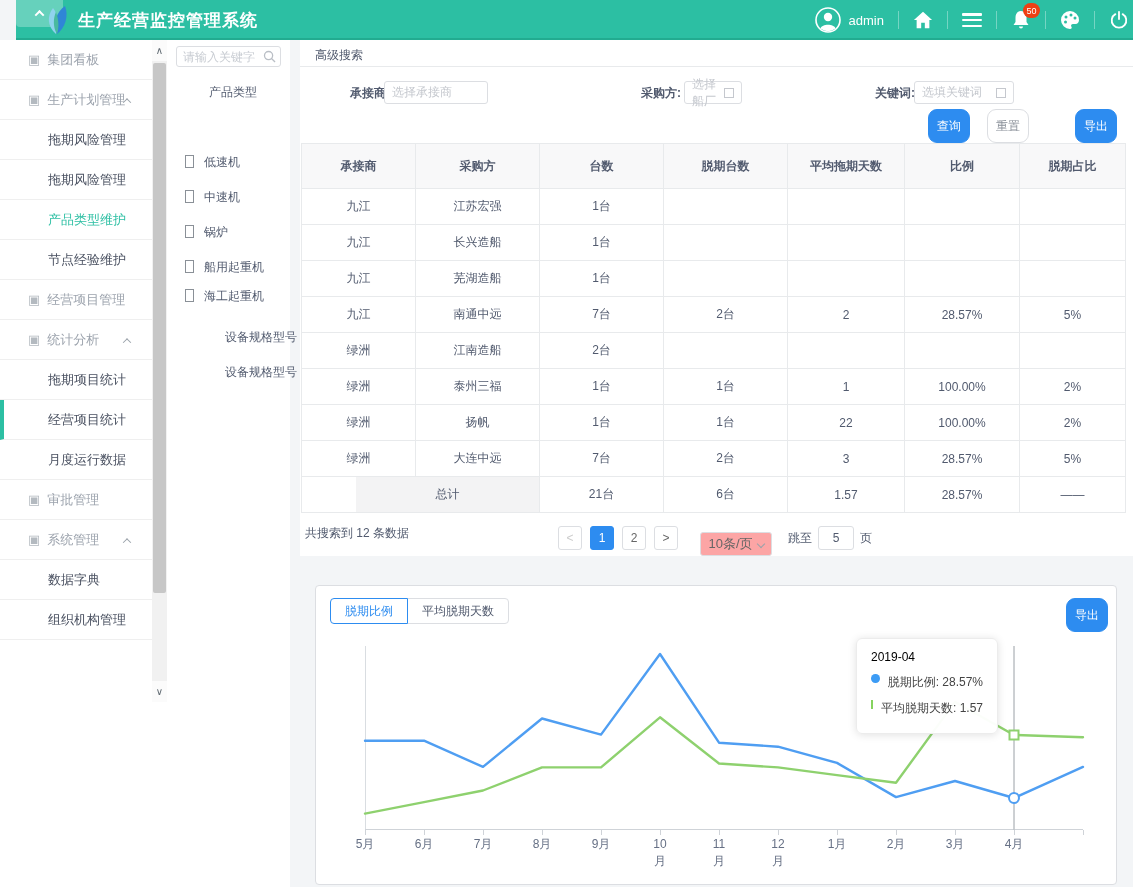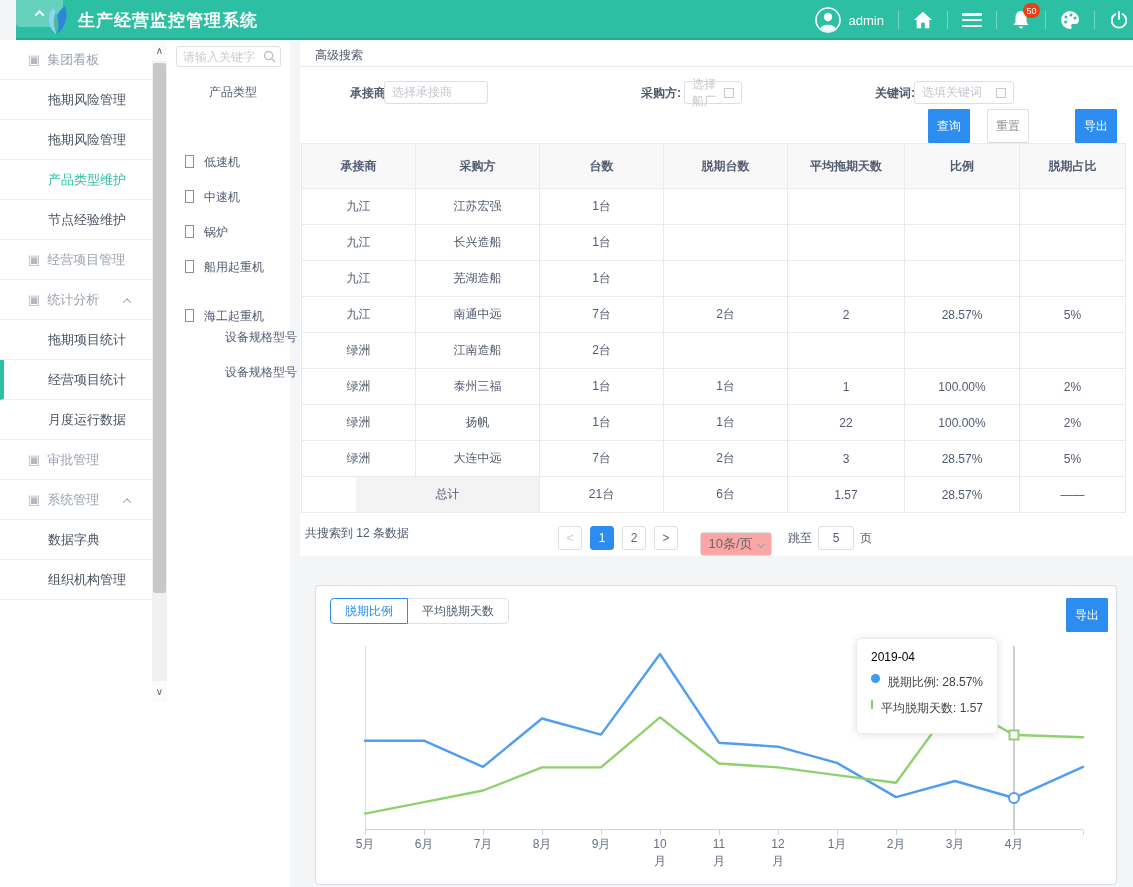--- a/index.html
+++ b/index.html
@@ -81,21 +81,21 @@
   .adv-bar { position:absolute; left:0; top:0; width:100%; height:27px;
     border-bottom:1px solid #e8eaec; }
   .adv-title { position:absolute; left:15px; top:7px; font-size:12px; color:#515a6e; }
   .f-label { position:absolute; font-size:12px; color:#515a6e; top:45px;
     font-weight:bold; }
   .f-input { position:absolute; top:41px; height:23px; border:1px solid #dcdee2;
     border-radius:3px; background:#fff; display:flex; align-items:center;
     padding:0 7px; cursor:text; }
   .f-ph { font-size:12px; color:#c5c8ce; flex:1; }
   .box-glyph { width:10px; height:10px; border:1px solid #c5c8ce; }
-  .btn { position:absolute; height:21px; border-radius:1px; font-size:12px;
+  .btn { position:absolute; height:21px; border-radius:9px; font-size:12px;
     display:flex; align-items:center; justify-content:center; cursor:pointer;
     padding:16px 8px; }
   .btn-blue { background:#2d8cf0; color:#fff; border:1px solid #2d8cf0; }
   .btn-plain { background:#fff; color:#8a9099; border:1px solid #dcdee2; }
 
   
   .data-table { position:absolute; left:1px; top:103px; width:824px;
     border-collapse:collapse; table-layout:fixed; }
   .data-table th { height:45px; background:#f8f8f9; border:1px solid #e8eaec;
     font-size:12px; color:#515a6e; font-weight:bold; text-align:center; }
@@ -205,20 +205,21 @@
         <path d="M7 4.5 A8 8 0 1 0 15 4.5" fill="none" stroke="#fff" stroke-width="2" stroke-linecap="round"></path>
         <line x1="11" y1="2" x2="11" y2="10" stroke="#fff" stroke-width="2" stroke-linecap="round"></line>
       </svg>
     </div>
   </div>
 </div>
 
 <div class="sidebar">
   <div class="menu-wrap">
       <div class="menu-item parent"><span class="mi-icon">▣</span><span class="mi-label">集团看板</span></div>
+      <div class="menu-item parent"><span class="mi-icon">▣</span><span class="mi-label">生产计划管理</span><span class="chev chev-up chev-up-sm mi-caret"></span></div>
       <div class="menu-item child"><span class="mi-label">拖期风险管理</span></div>
       <div class="menu-item child"><span class="mi-label">拖期风险管理</span></div>
       <div class="menu-item child active-text"><span class="mi-label">产品类型维护</span></div>
       <div class="menu-item child"><span class="mi-label">节点经验维护</span></div>
       <div class="menu-item parent"><span class="mi-icon">▣</span><span class="mi-label">经营项目管理</span></div>
       <div class="menu-item parent"><span class="mi-icon">▣</span><span class="mi-label">统计分析</span><span class="chev chev-up chev-up-sm mi-caret"></span></div>
       <div class="menu-item child"><span class="mi-label">拖期项目统计</span></div>
       <div class="menu-item child active-bar"><span class="mi-label">经营项目统计</span></div>
       <div class="menu-item child"><span class="mi-label">月度运行数据</span></div>
       <div class="menu-item parent"><span class="mi-icon">▣</span><span class="mi-label">审批管理</span></div>
@@ -240,21 +241,21 @@
       <circle cx="6" cy="6" r="4.4" fill="none" stroke="#b9bec5" stroke-width="1.4"></circle>
       <line x1="9.4" y1="9.4" x2="13" y2="13" stroke="#b9bec5" stroke-width="1.4"></line>
     </svg>
   </div>
   <div>
       <div class="tree-item" style="top: 44px; left: 42px;"><span>产品类型</span></div>
       <div class="tree-item" style="top: 114px; left: 18px;"><span class="tofu"></span><span>低速机</span></div>
       <div class="tree-item" style="top: 149px; left: 18px;"><span class="tofu"></span><span>中速机</span></div>
       <div class="tree-item" style="top: 184px; left: 18px;"><span class="tofu"></span><span>锅炉</span></div>
       <div class="tree-item" style="top: 219px; left: 18px;"><span class="tofu"></span><span>船用起重机</span></div>
-      <div class="tree-item" style="top: 268px; left: 18px;"><span class="tofu"></span><span>海工起重机</span></div>
+      <div class="tree-item" style="top: 248px; left: 18px;"><span class="tofu"></span><span>海工起重机</span></div>
       <div class="tree-item" style="top: 289px; left: 58px;"><span>设备规格型号</span></div>
       <div class="tree-item" style="top: 324px; left: 58px;"><span>设备规格型号</span></div>
     </div>
 </div>
 
 <div class="top-card">
   <div class="adv-bar">
     <span class="adv-title">高级搜索</span>
   </div>
 

